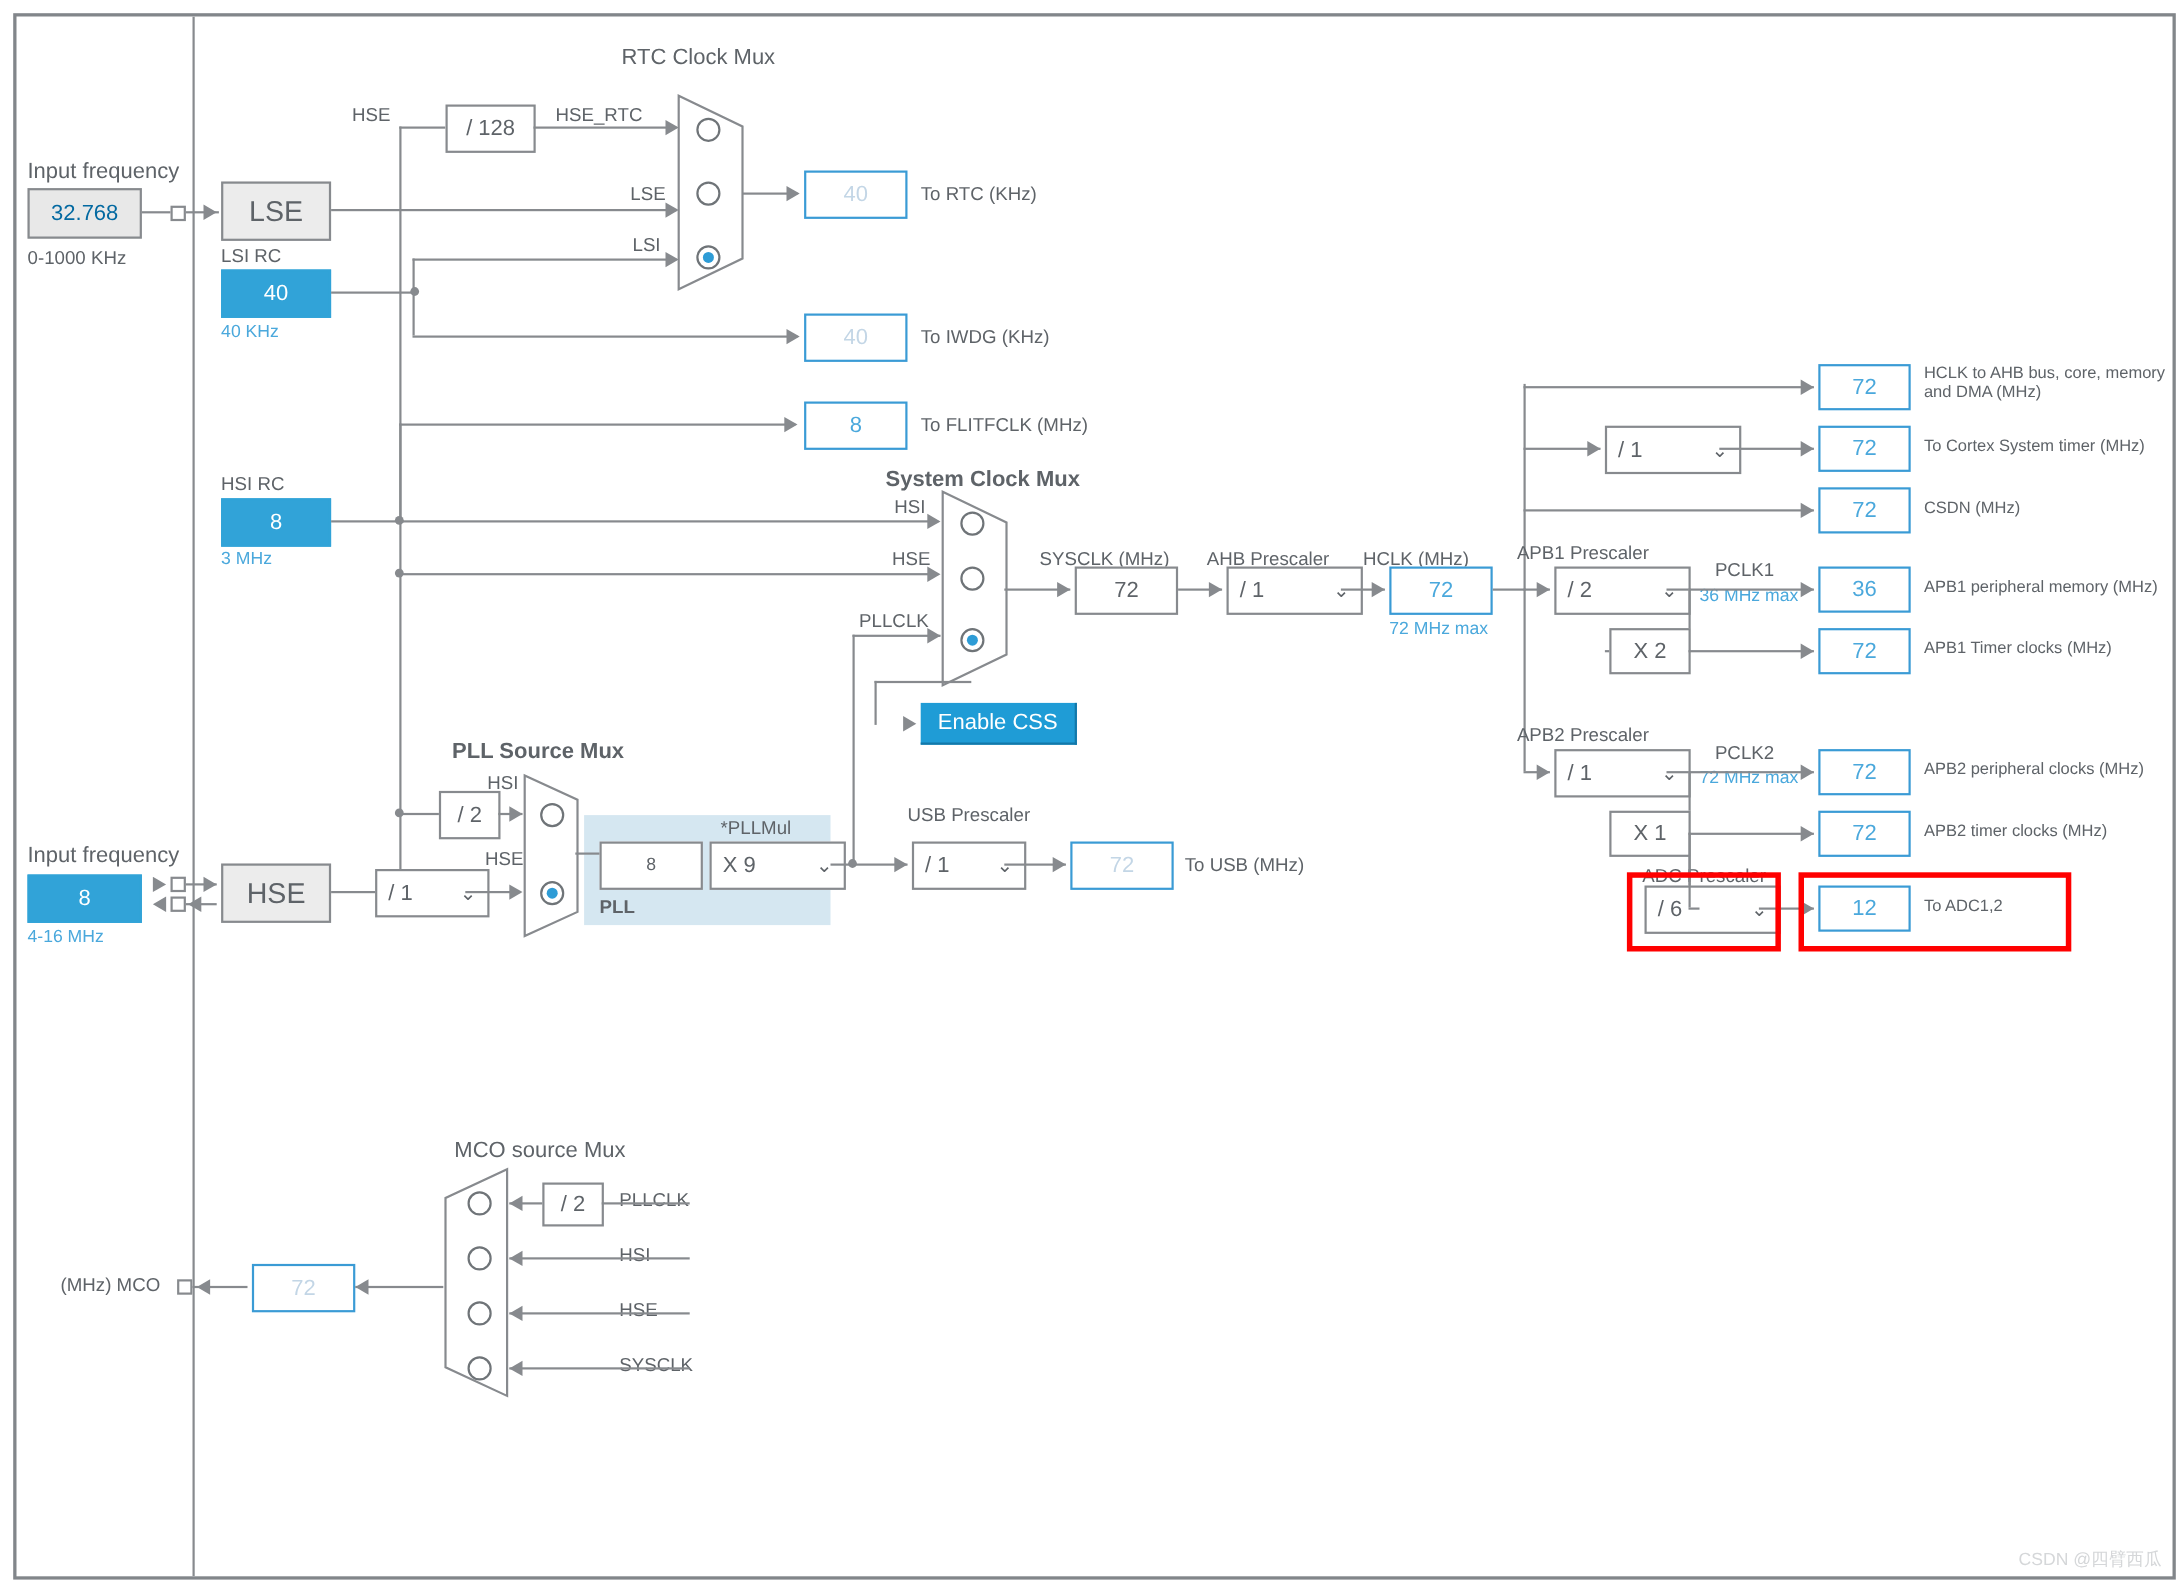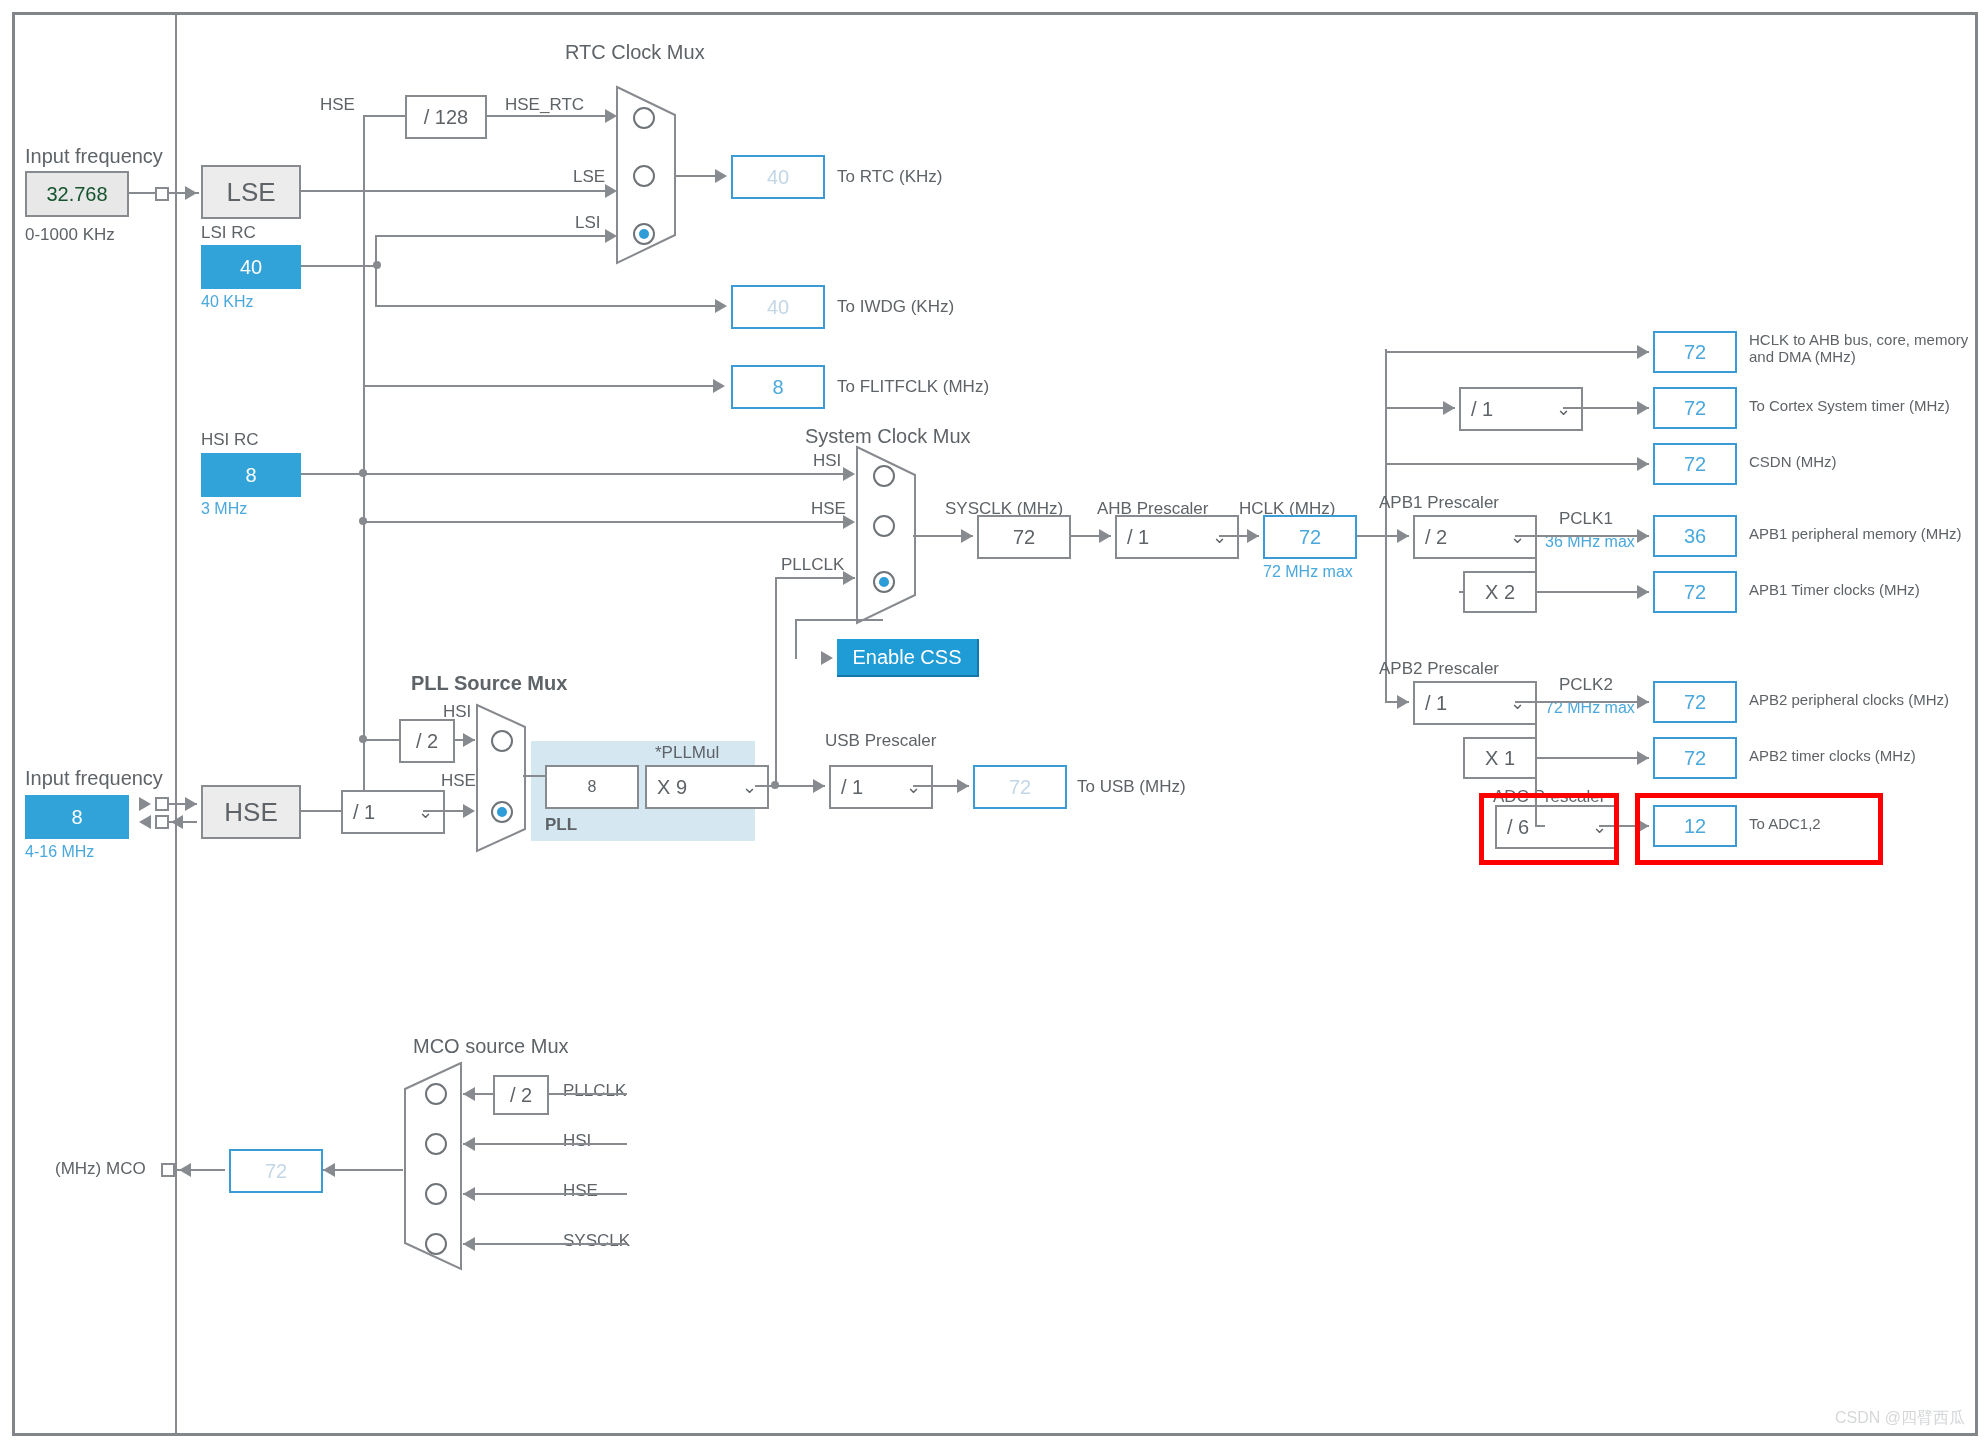--- a/index.html
+++ b/index.html
@@ -33,21 +33,21 @@
   .lbl.small{font-size:17px}
   .lbl.tiny{font-size:15px}
   .lbl.blue{color:var(--blue-text);font-size:16px}
   .box{
     position:absolute;
     border:2px solid var(--border);
     display:flex;align-items:center;justify-content:center;
     font-size:20px;color:var(--text);background:#fff;
   }
   .box.gray{background:#ececec;font-size:26px;color:var(--text)}
-  .box.gray-small{background:#e8e8e8;color:#14532d}
+  .box.gray-small{background:#e8e8e8;color:#0369a1}
   .box.bluefill{background:var(--blue-bg);color:#fff;border-color:var(--blue-bg)}
   .box.blueout{border-color:var(--blue-border);color:var(--blue-text)}
   .box.faded{color:#c3d6e6}
   .box.sel{
     border:2px solid var(--border);
     color:var(--text);
     justify-content:space-between;
     padding:0 10px;
   }
   .chev{font-size:18px;color:var(--text)}
@@ -173,21 +173,21 @@
   <div class="lbl small" style="left:822px;top:362px">To FLITFCLK (MHz)</div>
 
   <div class="hline" style="left:348px;top:458px;width:490px"></div>
   <div class="arrow-r" style="left:828px;top:452px"></div>
   <div class="lbl small" style="left:798px;top:436px">HSI</div>
 
   <div class="hline" style="left:348px;top:506px;width:490px"></div>
   <div class="arrow-r" style="left:828px;top:500px"></div>
   <div class="lbl small" style="left:796px;top:484px">HSE</div>
 
-  <div class="lbl" style="left:790px;top:410px;font-weight:400">System Clock Mux</div>
+  <div class="lbl" style="left:790px;top:410px;font-weight:700">System Clock Mux</div>
   <svg style="position:absolute;left:840px;top:430px" width="70" height="180">
     <polygon points="2,2 60,30 60,150 2,178" fill="#fff" stroke="#878a8e" stroke-width="2"></polygon>
   </svg>
   <div class="radio" style="left:858px;top:450px"></div>
   <div class="radio" style="left:858px;top:500px"></div>
   <div class="radio on" style="left:858px;top:556px"></div>
 
   <div class="lbl small" style="left:766px;top:540px">PLLCLK</div>
   <div class="hline" style="left:760px;top:562px;width:80px"></div>
   <div class="arrow-r" style="left:828px;top:556px"></div>

